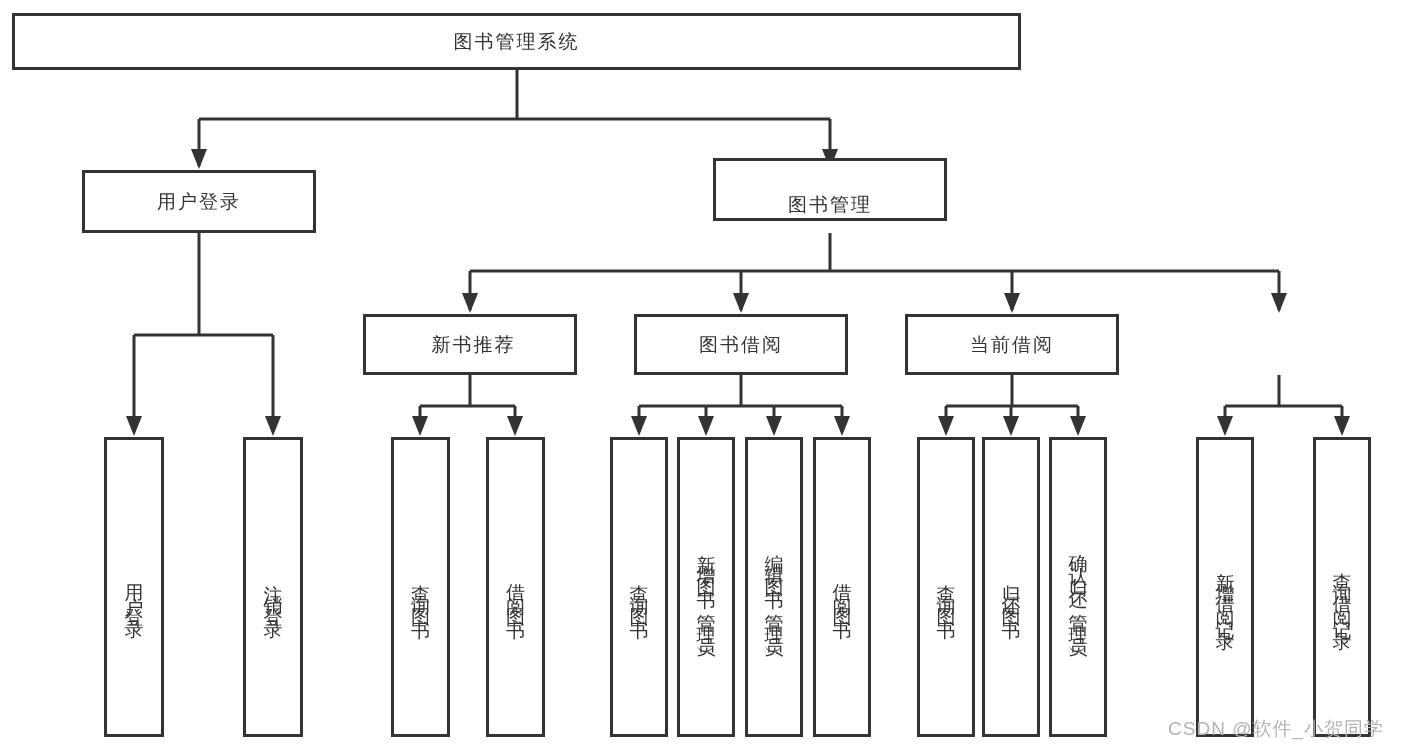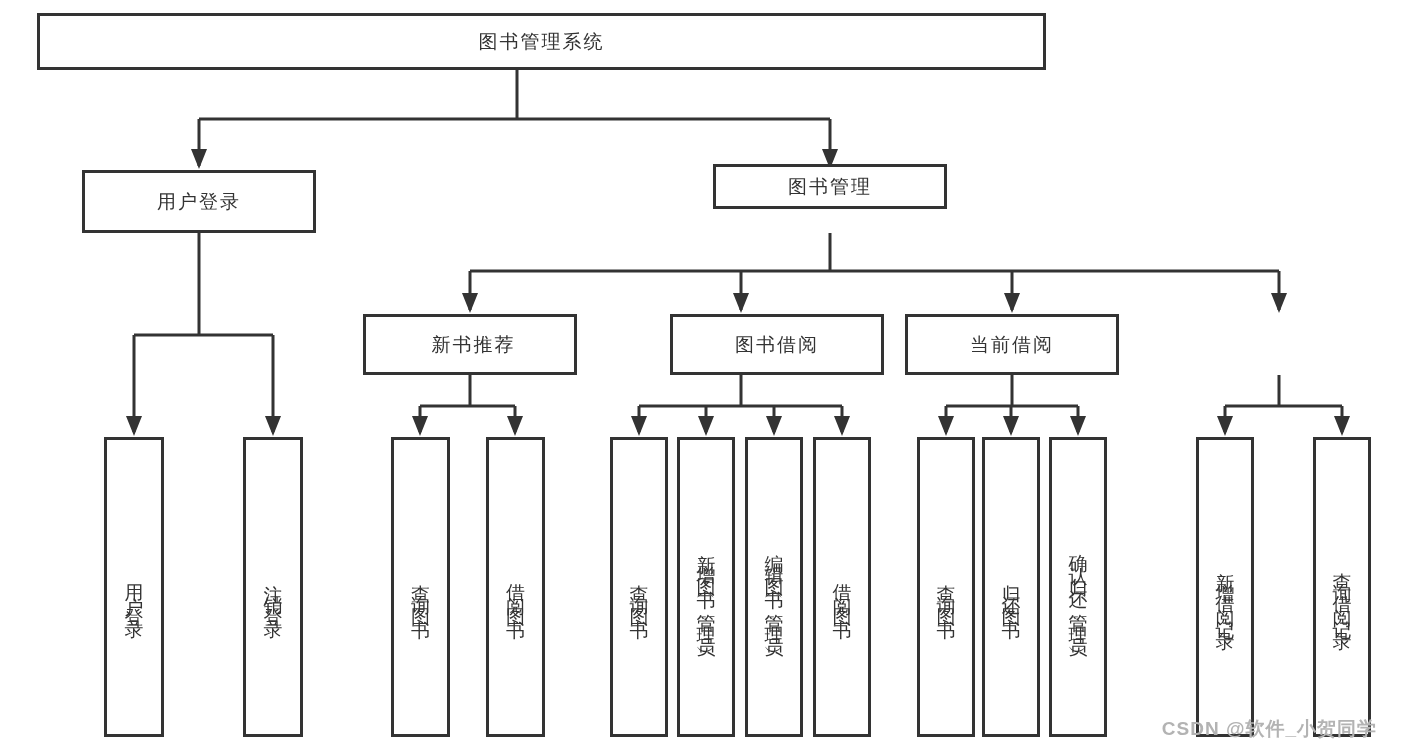--- a/index.html
+++ b/index.html
@@ -42,28 +42,27 @@
     writing-mode: vertical-rl;
     text-orientation: mixed;
     font-size: 19px;
   }
   .box.leaf .vtext {
     letter-spacing: 12px;
     margin-bottom: -12px;
   }
   .watermark {
     position: absolute;
-    right: 28px;
+    right: 21px;
     bottom: 5px;
     font-size: 19px;
     color: #b3b3b3;
     letter-spacing: 1px;
     z-index: 5;
     white-space: nowrap;
-    font-weight: bold;
   }
 </style>
 </head>
 <body>
 
 <div class="stage">
 
   <svg class="connectors" viewBox="0 0 1405 747">
     <g stroke="#333333" stroke-width="3" fill="none">
 
@@ -97,35 +96,35 @@
       <polygon points="766,416 782,416 774,436"></polygon>
       <polygon points="834,416 850,416 842,436"></polygon>
       <polygon points="938,416 954,416 946,436"></polygon>
       <polygon points="1003,416 1019,416 1011,436"></polygon>
       <polygon points="1070,416 1086,416 1078,436"></polygon>
       <polygon points="1217,416 1233,416 1225,436"></polygon>
       <polygon points="1334,416 1350,416 1342,436"></polygon>
     </g>
   </svg>
 
-  <div class="box hlabel" style="left:12px; top:13px; width:1009px; height:57px;margin-left:25px;">
+  <div class="box hlabel" style="left:12px; top:13px; width:1009px; height:57px;">
     <span>图书管理系统</span>
   </div>
 
   <div class="box hlabel" style="left:82px; top:170px; width:234px; height:63px;">
     <span>用户登录</span>
   </div>
-  <div class="box hlabel" style="left:713px; top:164px; width:234px; height:45px;">
+  <div class="box hlabel" style="left:713px; top:158px; width:234px; height:63px;align-items:flex-end;">
     <span>图书管理</span>
   </div>
 
   <div class="box hlabel" style="left:363px; top:314px; width:214px; height:61px;padding-left:7px;">
     <span>新书推荐</span>
   </div>
-  <div class="box hlabel" style="left:634px; top:314px; width:214px; height:61px;margin-left:36px;">
+  <div class="box hlabel" style="left:634px; top:314px; width:214px; height:61px;">
     <span>图书借阅</span>
   </div>
   <div class="box hlabel" style="left:905px; top:314px; width:214px; height:61px;text-align:right;">
     <span>当前借阅</span>
   </div>
 
   <div class="box leaf" style="left:104px; top:437px; width:60px; height:300px;">
     <span class="vtext">用户登录</span>
   </div>
   <div class="box leaf" style="left:243px; top:437px; width:60px; height:300px;">

